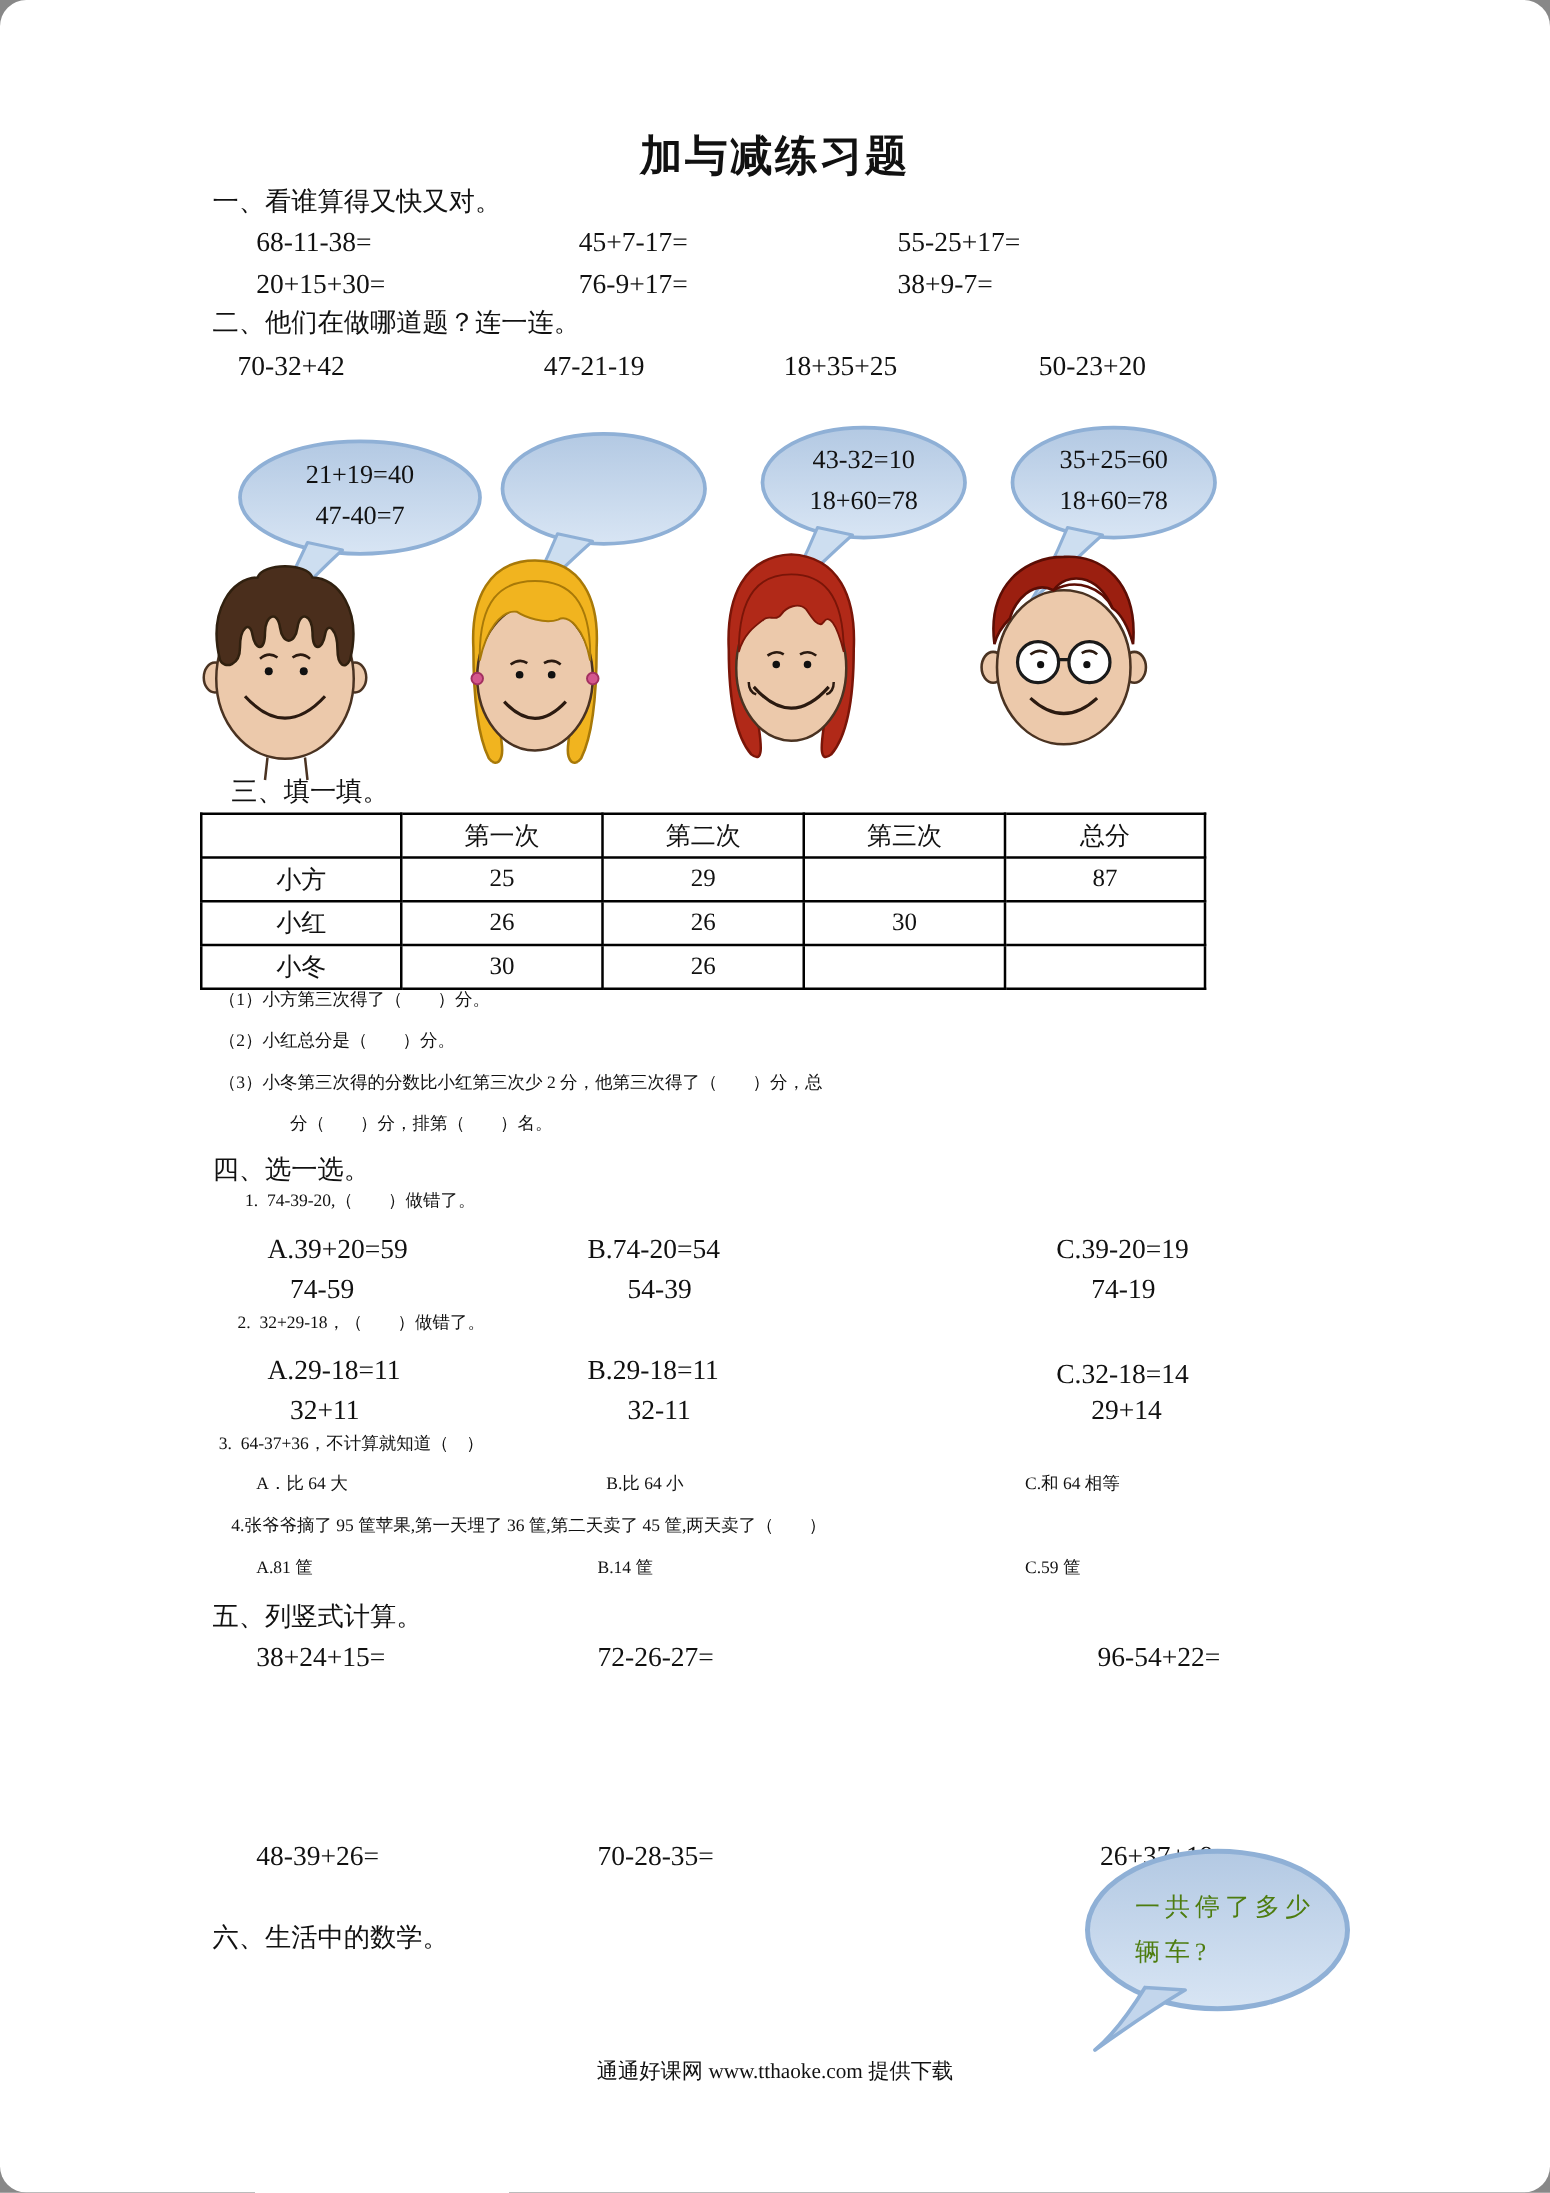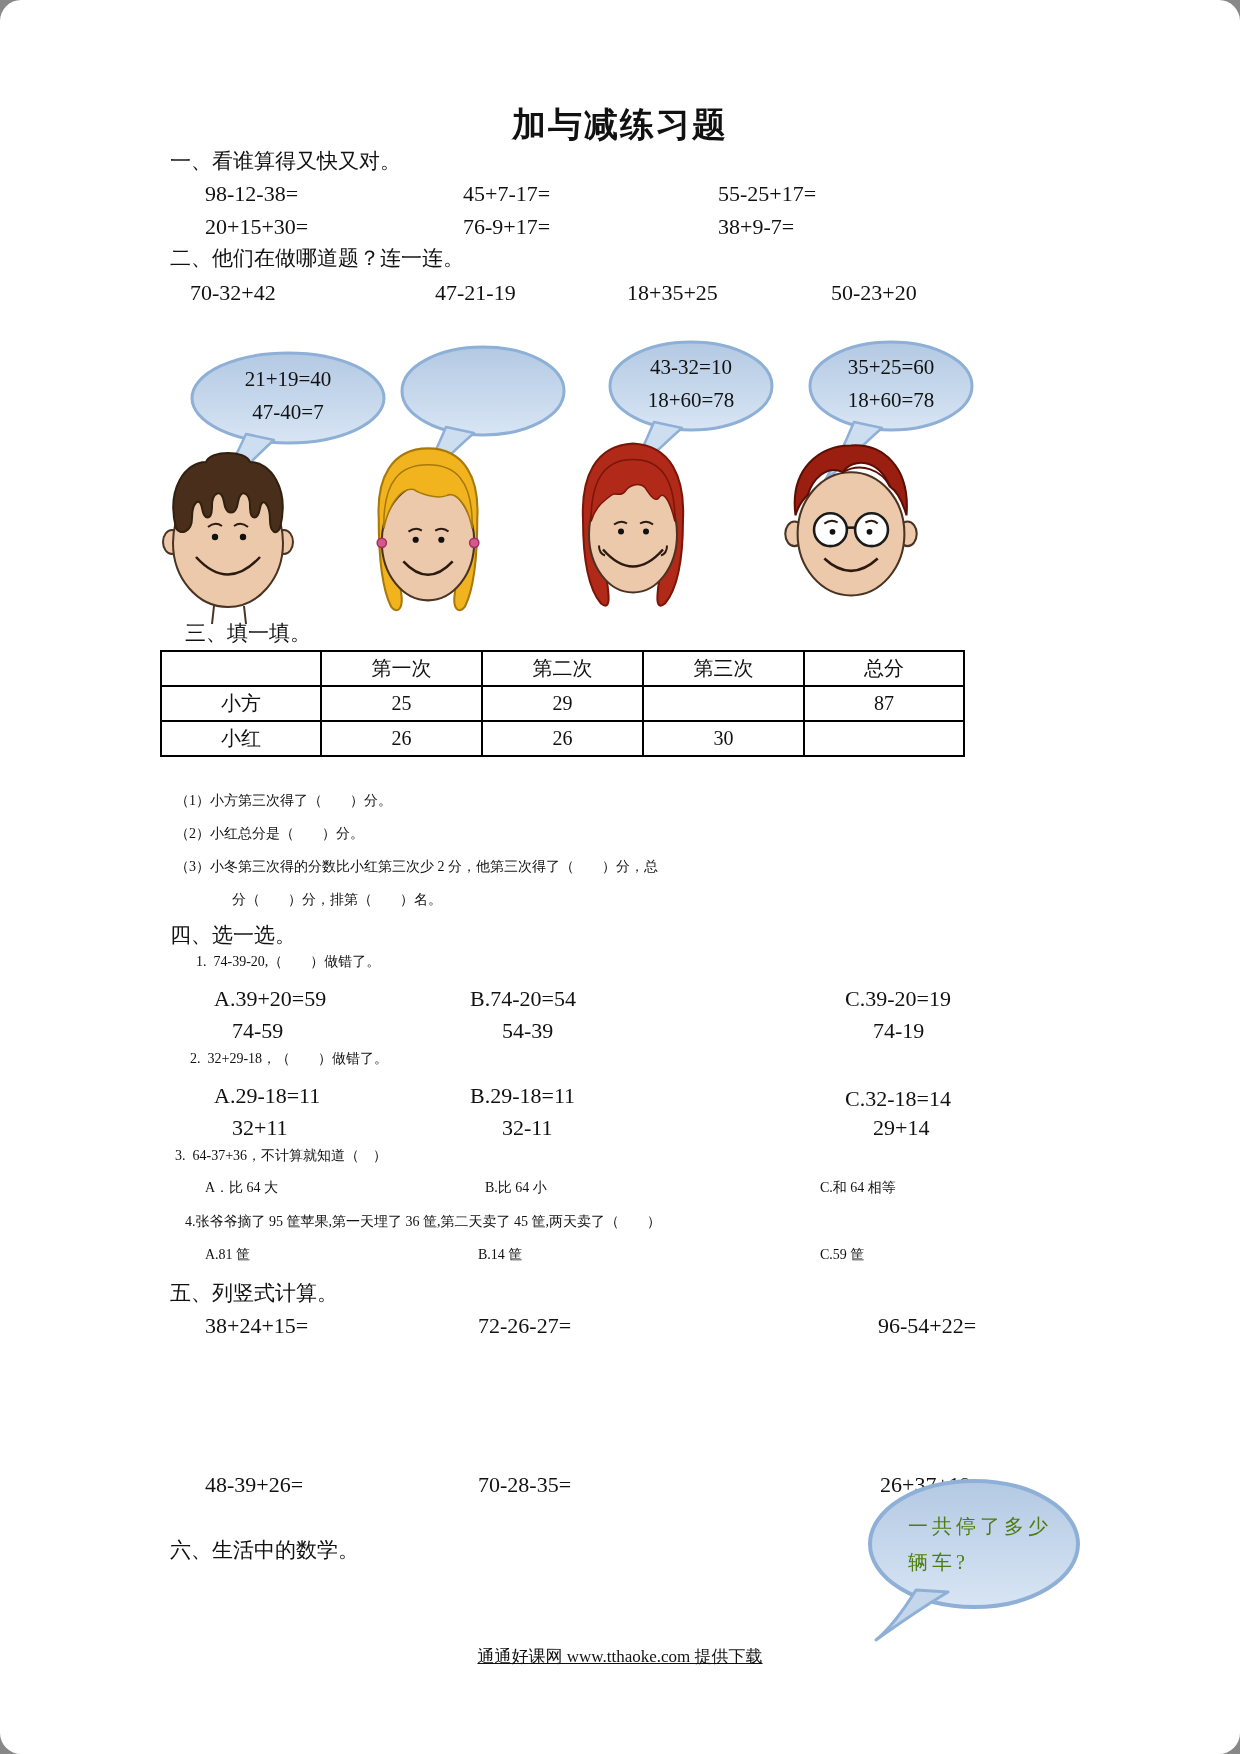--- a/index.html
+++ b/index.html
@@ -40,41 +40,41 @@
     border:2px solid #000;height:33px;text-align:center;
     font-size:20px;padding:0;overflow:hidden;
   }
   
   .bottom-bubble-text{
     position:absolute;font-size:20px;line-height:36px;
     letter-spacing:4px;color:#4d7c0f;
   }
   .footer{
     position:absolute;top:1645px;left:0;width:100%;
-    text-align:center;font-size:17px;color:#111;text-decoration:underline;
+    text-align:center;font-size:17px;color:#111;
   }
 </style>
 </head>
 <body>
 
 <div class="page">
 
   <svg width="0" height="0" style="position:absolute">
     <defs>
       <linearGradient id="bg1" x1="0" y1="0" x2="0" y2="1">
         <stop offset="0" stop-color="#b3c9e3"></stop>
         <stop offset="1" stop-color="#d8e5f4"></stop>
       </linearGradient>
     </defs>
   </svg>
 
   <h1 class="title">加与减练习题</h1>
 
   <div class="t heading" style="left:170px;top:149px">一、看谁算得又快又对。</div>
-  <div class="t num" style="left:205px;top:181px">98-12-38=</div>
+  <div class="t num" style="left:205px;top:181px">68-11-38=</div>
   <div class="t num" style="left:463px;top:181px">45+7-17=</div>
   <div class="t num" style="left:718px;top:181px">55-25+17=</div>
   <div class="t num" style="left:205px;top:214px">20+15+30=</div>
   <div class="t num" style="left:463px;top:214px">76-9+17=</div>
   <div class="t num" style="left:718px;top:214px">38+9-7=</div>
 
   <div class="t heading" style="left:170px;top:246px">二、他们在做哪道题？连一连。</div>
   <div class="t num" style="left:190px;top:280px">70-32+42</div>
   <div class="t num" style="left:435px;top:280px">47-21-19</div>
   <div class="t num" style="left:627px;top:280px">18+35+25</div>
@@ -195,20 +195,27 @@
       <td></td>
       <td>87</td>
     </tr>
     <tr>
       <td>小红</td>
       <td>26</td>
       <td>26</td>
       <td>30</td>
       <td></td>
     </tr>
+    <tr>
+      <td>小冬</td>
+      <td>30</td>
+      <td>26</td>
+      <td></td>
+      <td></td>
+    </tr>
   </tbody>
     </table>
 
   <div class="t body-text" style="left:175px;top:793px">（1）小方第三次得了（　　）分。</div>
   <div class="t body-text" style="left:175px;top:826px">（2）小红总分是（　　）分。</div>
   <div class="t body-text" style="left:175px;top:859px">（3）小冬第三次得的分数比小红第三次少 2 分，他第三次得了（　　）分，总</div>
   <div class="t body-text" style="left:232px;top:892px">分（　　）分，排第（　　）名。</div>
 
   <div class="t heading" style="left:170px;top:923px">四、选一选。</div>
 

